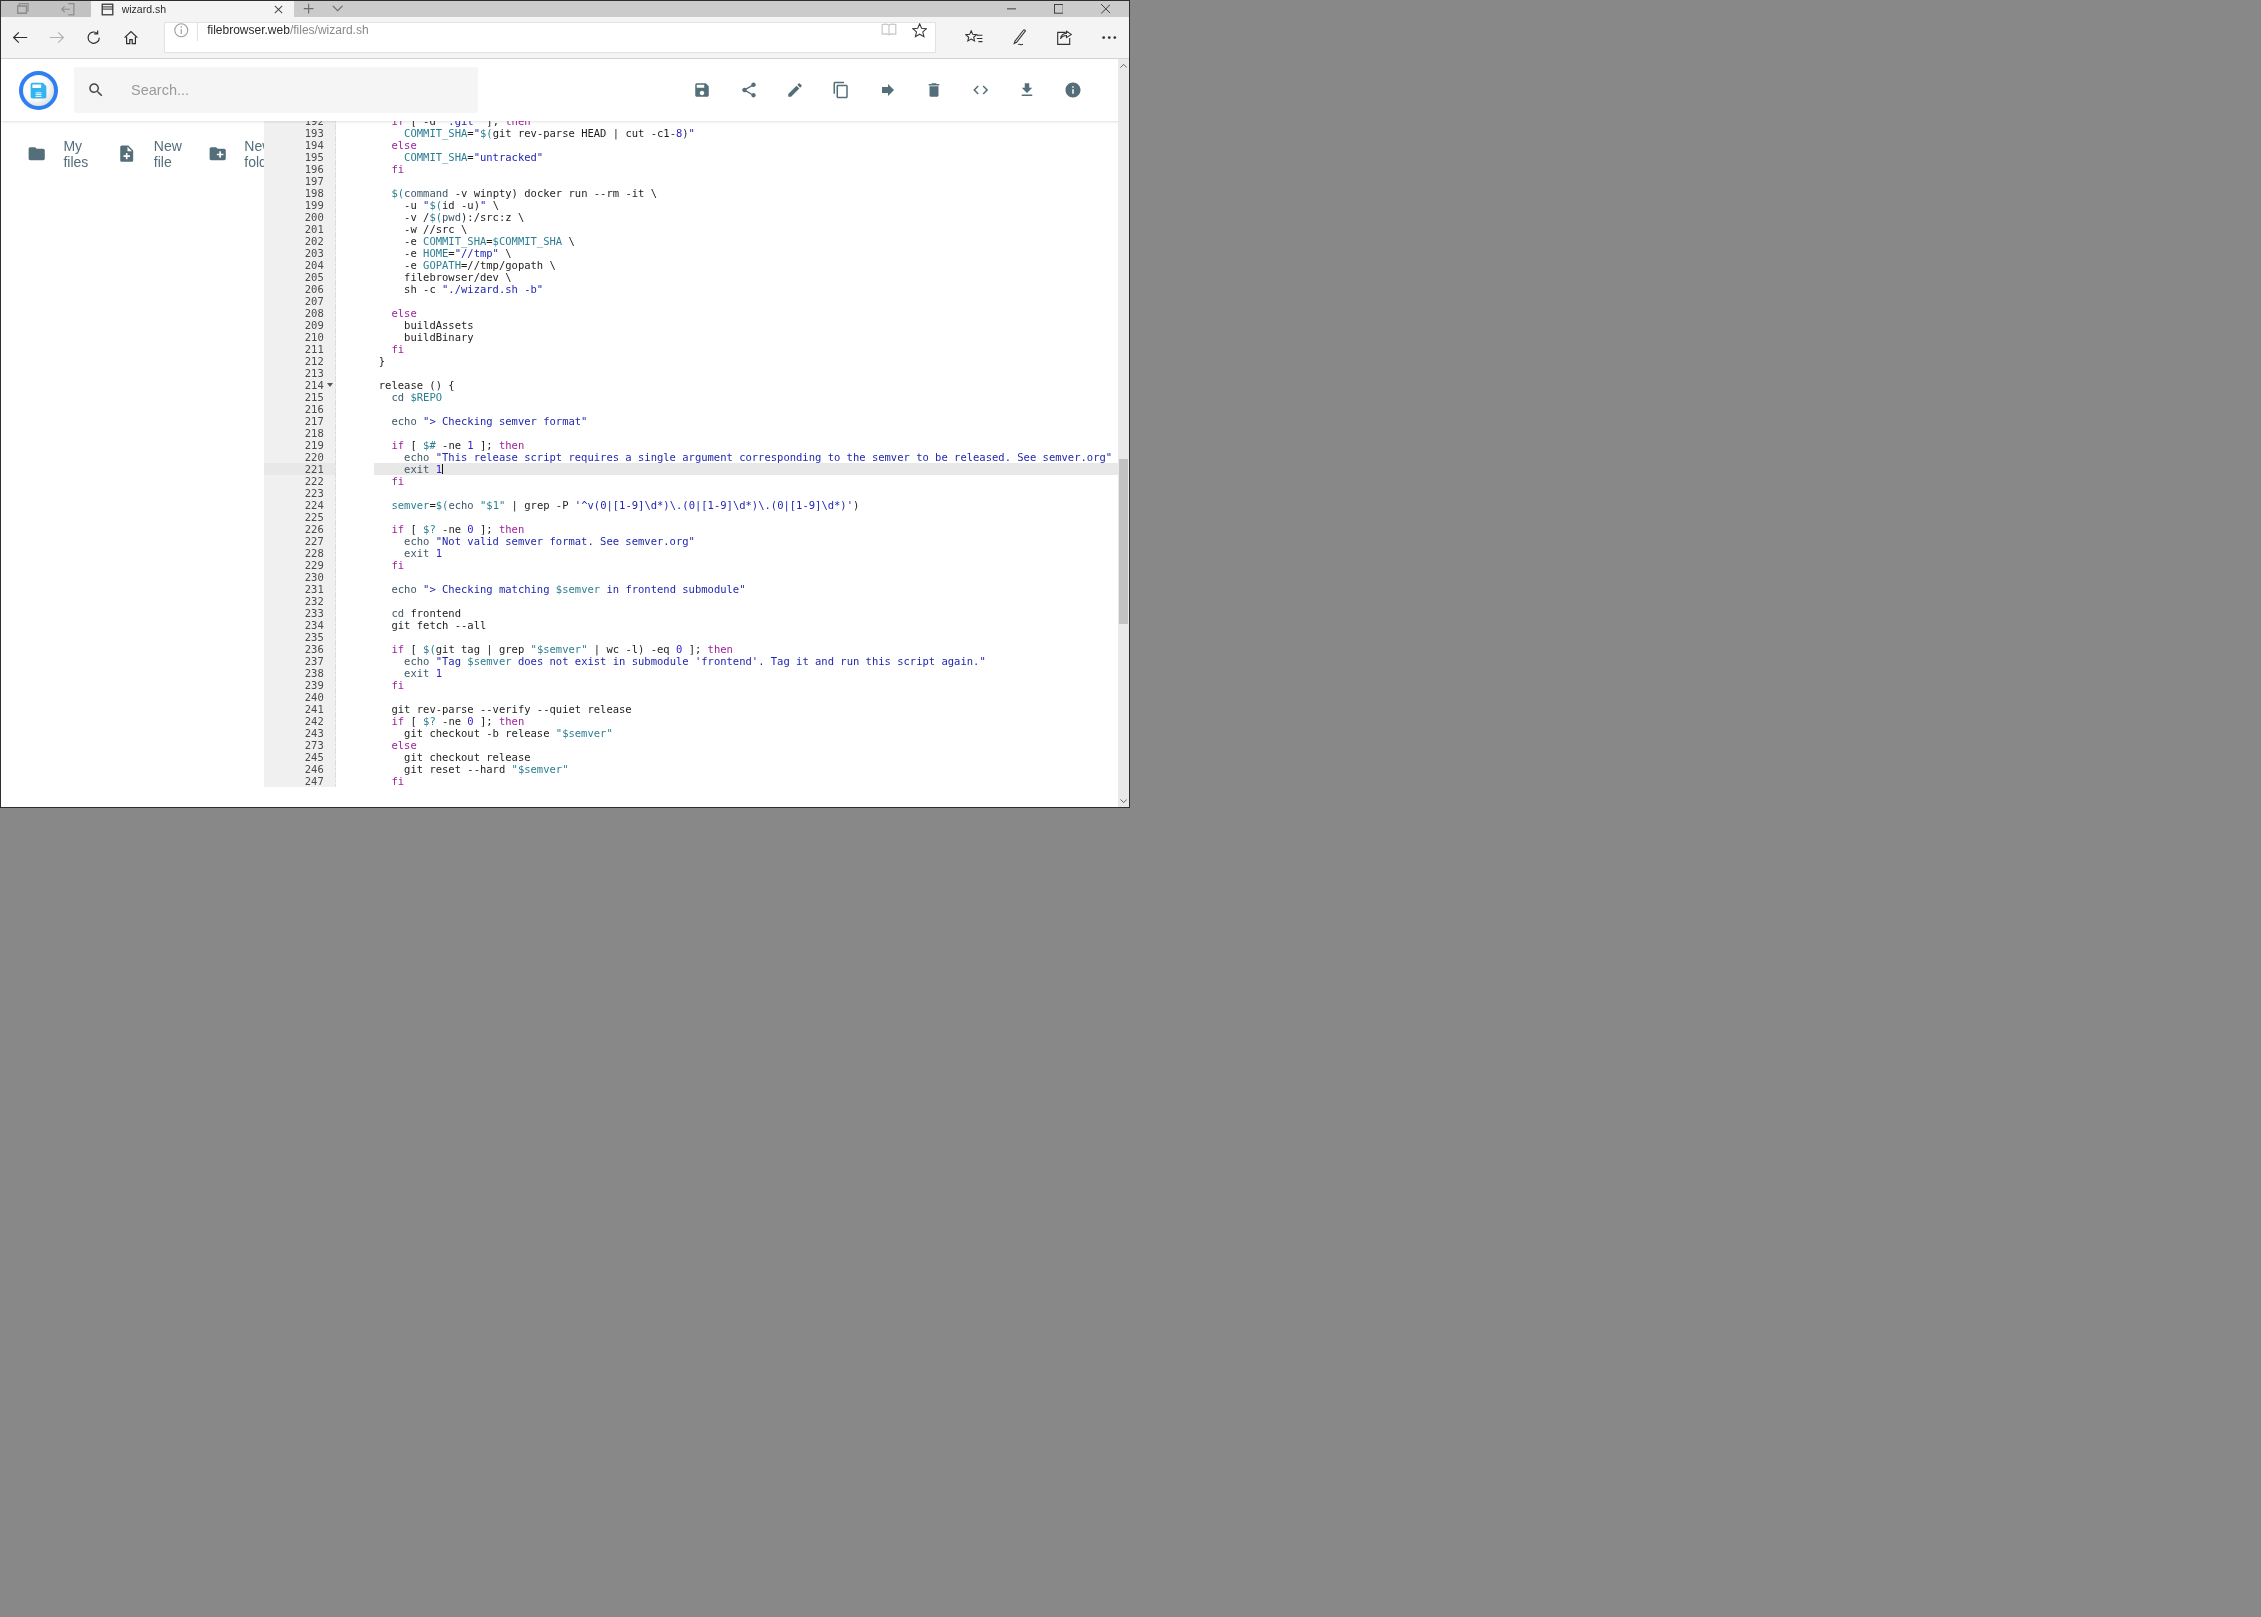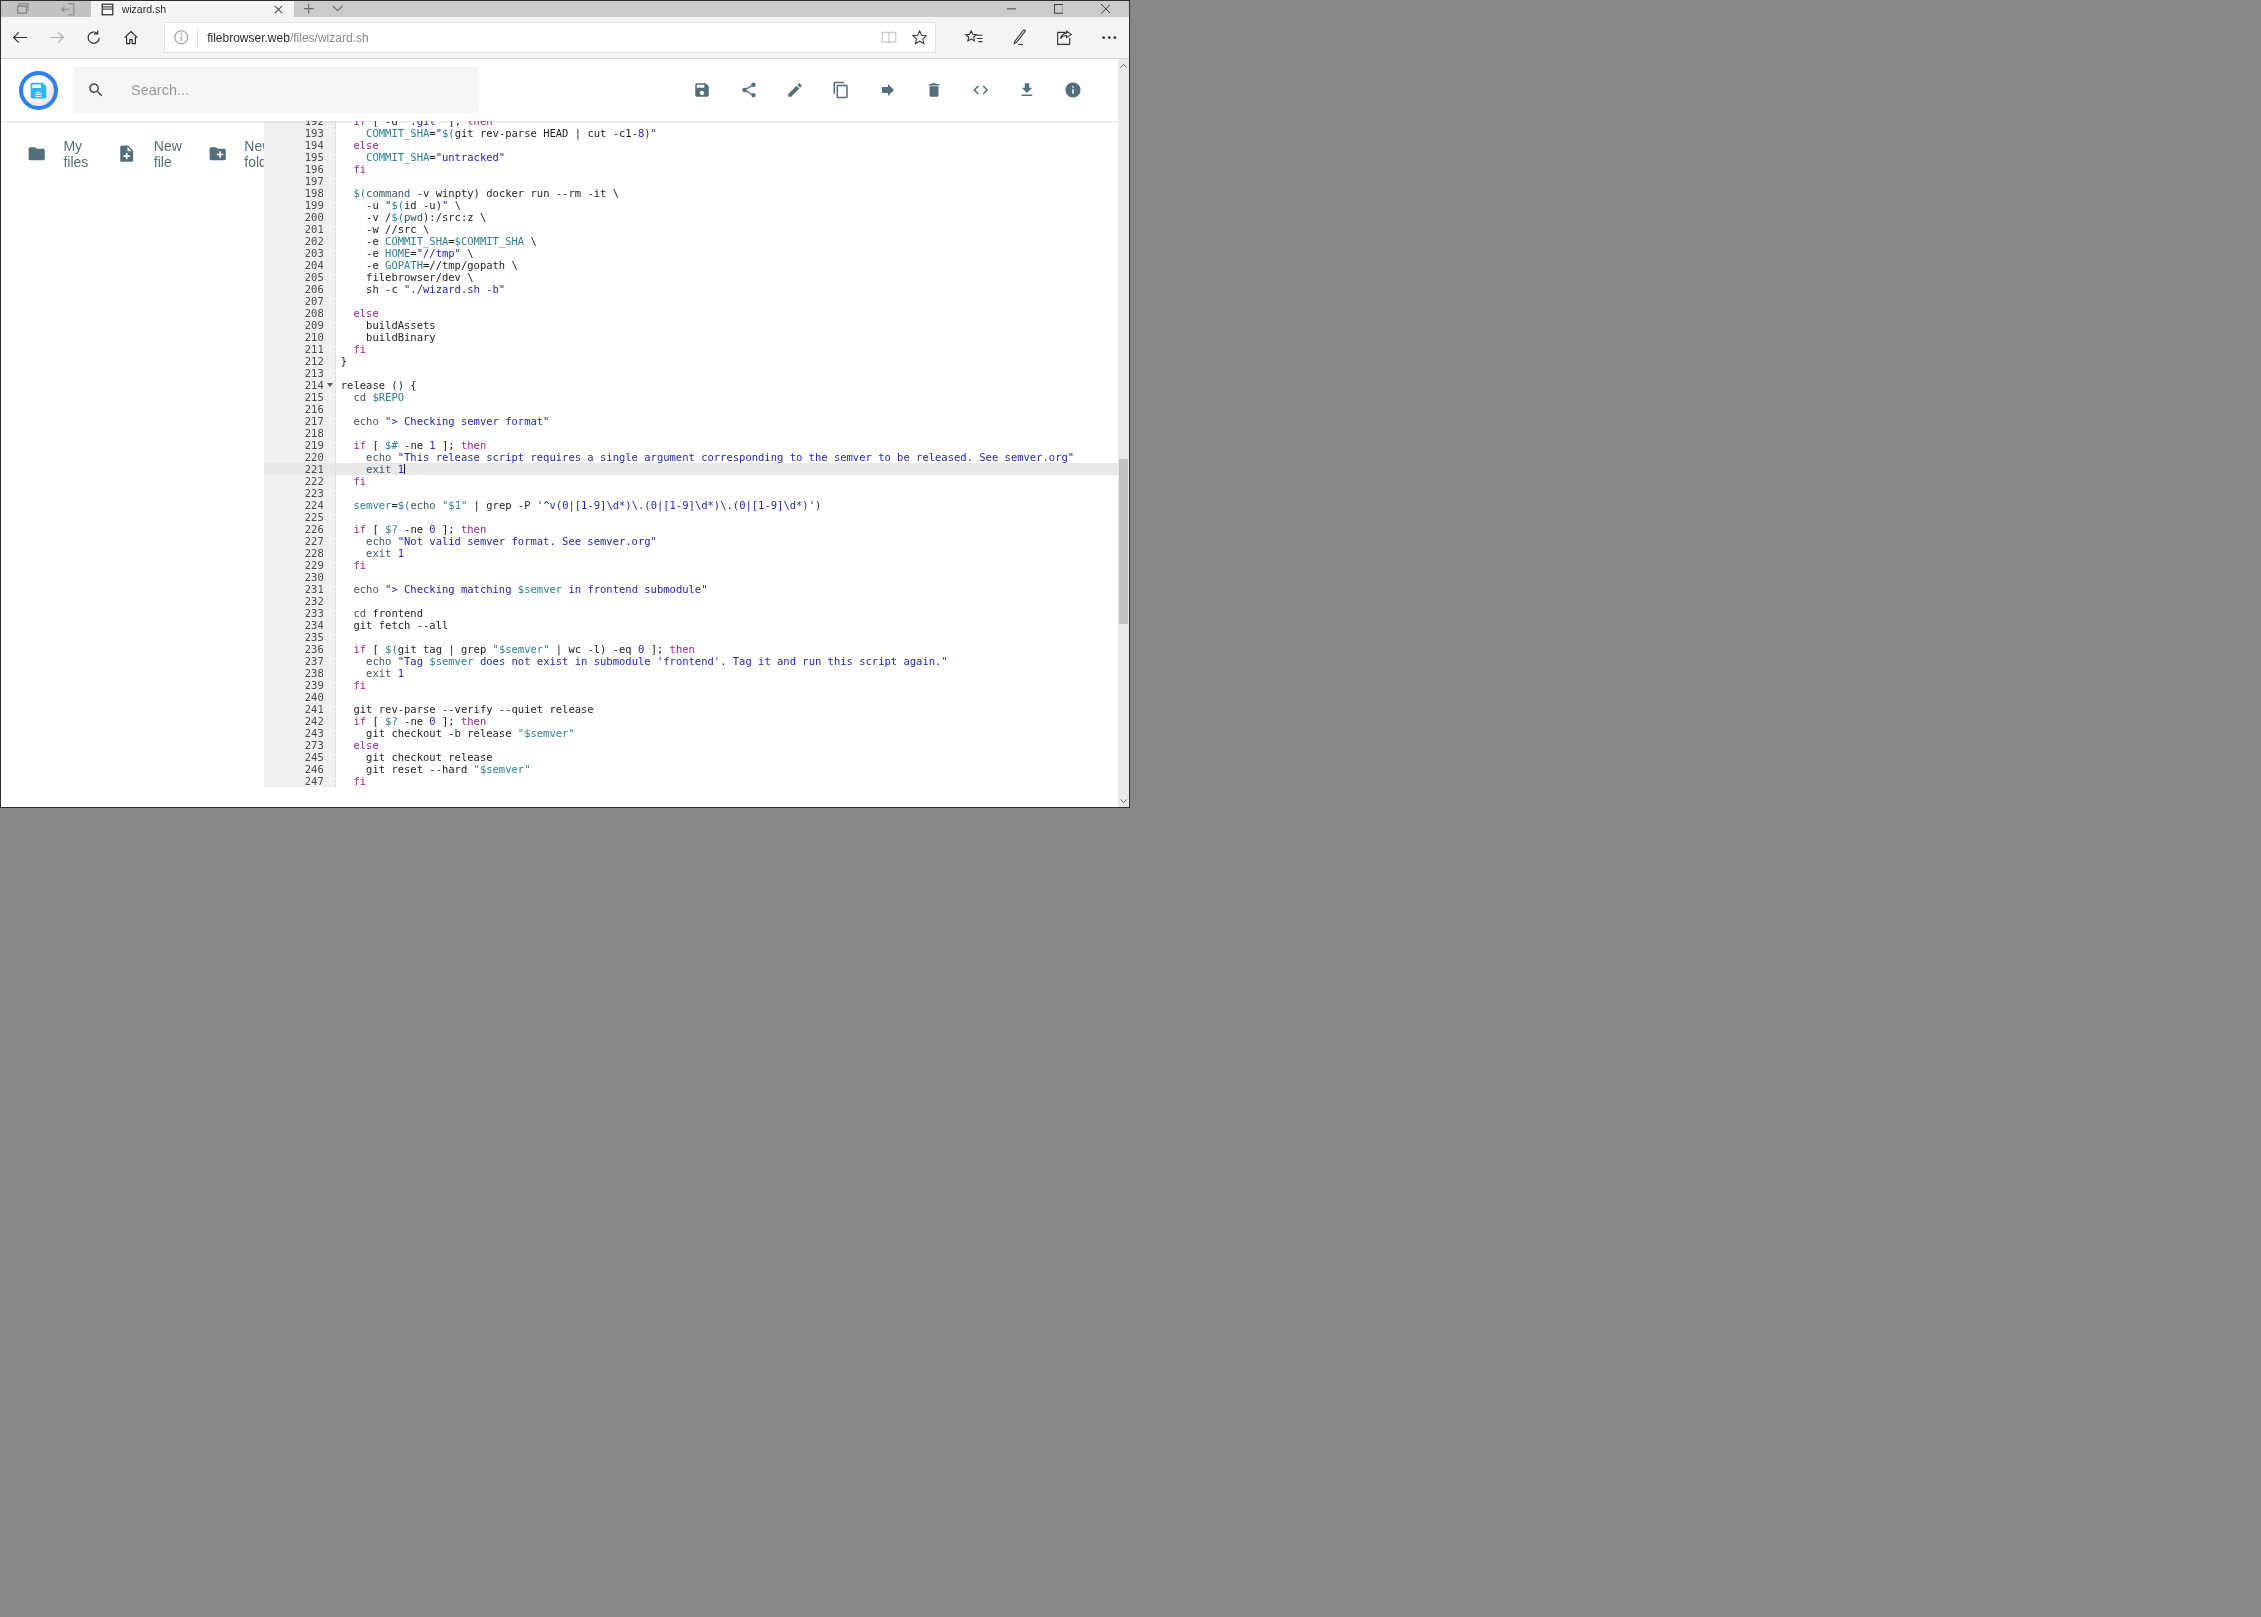--- a/index.html
+++ b/index.html
@@ -15,21 +15,21 @@
   .tab-title { font-size:10.5px; color:#2b2b2b; margin-left:8px; flex:1; white-space:nowrap; overflow:hidden; }
   .tab-close { padding:3.2px; cursor:pointer; }
   .tb-btn { width:29px; display:flex; align-items:center; justify-content:center; cursor:pointer; }
   .tb-spacer { flex:1; }
   .win-btn { width:47px; display:flex; align-items:center; justify-content:center; cursor:pointer; }
 
   
   .navbar { height:42px; background:#f4f4f4; border-bottom:0.8px solid #d6d6d6; display:flex; align-items:center; flex:none; }
   .nav-btn { width:37px; height:100%; display:flex; align-items:center; justify-content:center; cursor:pointer; }
   .urlbar { width:772px; height:31px; background:#fff; border:0.8px solid #e2e2e2; margin-left:14.5px;
-            display:flex; align-items:center; }
+            display:flex; align-items:flex-start; }
   .url-info { padding:0 8px 0 9.7px; display:flex; align-items:center; cursor:pointer; }
   .url-sep { width:0.8px; height:18px; background:#e0e0e0; margin-right:9.7px; }
   .url-text { font-size:12px; color:#2b2b2b; flex:1; white-space:nowrap; overflow:hidden; }
   .url-text .path { color:#8a8a8a; }
   .url-icon { padding:0 7.3px; display:flex; align-items:center; cursor:pointer; }
   .nav-right { display:flex; align-items:center; margin-left:21px; gap:11.3px; }
   .nav-right .nav-btn { width:34px; }
 
   
   .app { flex:1; position:relative; display:flex; flex-direction:column; background:#fff; min-height:0; }
@@ -51,21 +51,21 @@
   .sidebar { width:263px; flex:none; background:#fff; padding-top:1.6px; display:flex; flex-direction:row; }
   .side-item { height:62px; display:flex; align-items:center; padding-left:26px; cursor:pointer; color:#546e7a; }
   .side-label { font-size:14px; margin-left:17px; }
   .side-div { height:0.8px; background:#ebebeb; margin:0 1.6px; }
   .side-footer { margin-top:auto; padding:0 0 57px 25px; color:#9b9b9b; font-size:11px; line-height:19.4px; }
   .side-footer .help { cursor:pointer; }
 
   
   .editor { flex:1; min-width:0; background:#fff; overflow:hidden; position:relative;
             font-family:"DejaVu Sans Mono", monospace; font-size:10.5px; line-height:12px; cursor:text; }
-  .row { display:flex; height:12px; white-space:pre; }
+  .row { display:flex; height:12px; white-space:pre;gap:38px; }
   .row.partial { margin-top:-6.5px; }
   .gut { width:72px; flex:none; background:#f0f0f0; color:#4a4a4a; text-align:right;
          padding-right:11.3px; position:relative; border-right:0.8px dashed #dcdcdc; }
   .fold { position:absolute; right:1.6px; top:4.8px; width:0; height:0;
           border-left:3.2px solid transparent; border-right:3.2px solid transparent; border-top:4px solid #555; }
   .code { flex:1; padding-left:4.8px; }
   .row.hl .gut, .row.hl .code { background:#e8e8e8; }
   .c-p { color:#1d1d1d; }
   .c-k { color:#a0209e;text-align:right; }
   .c-b { color:#3f5767; }

